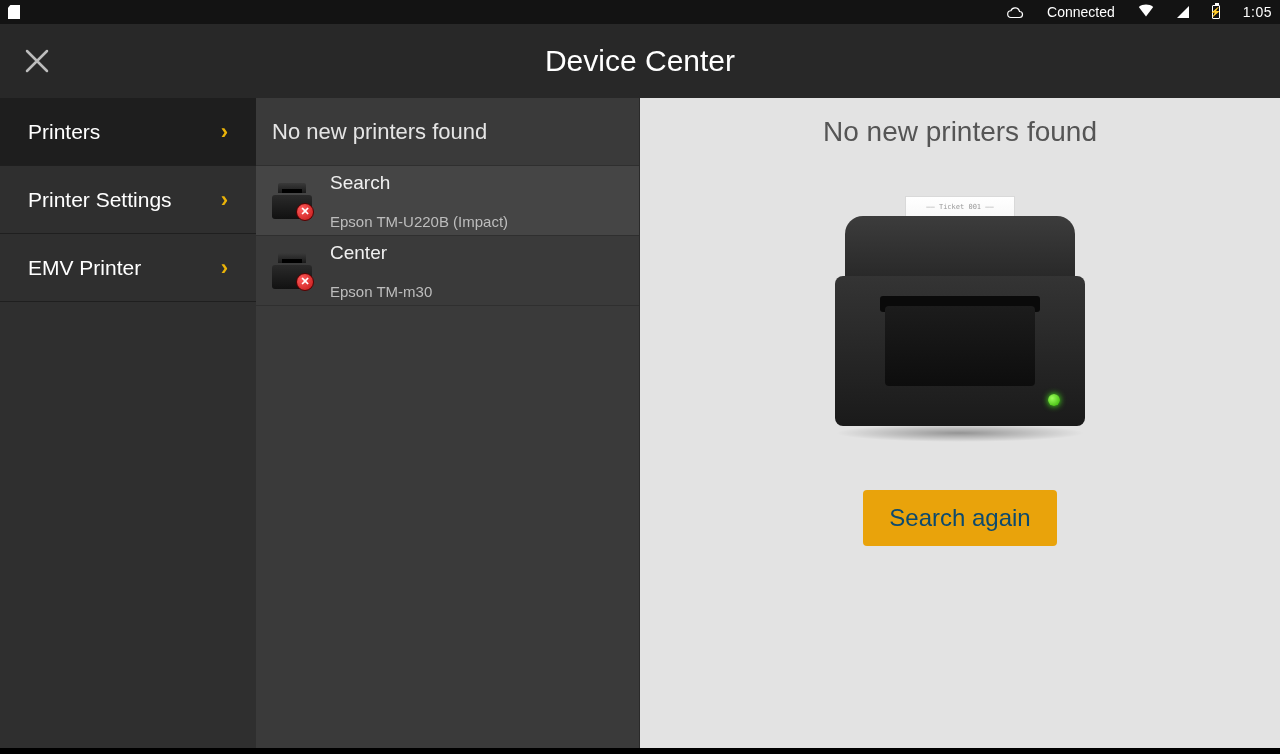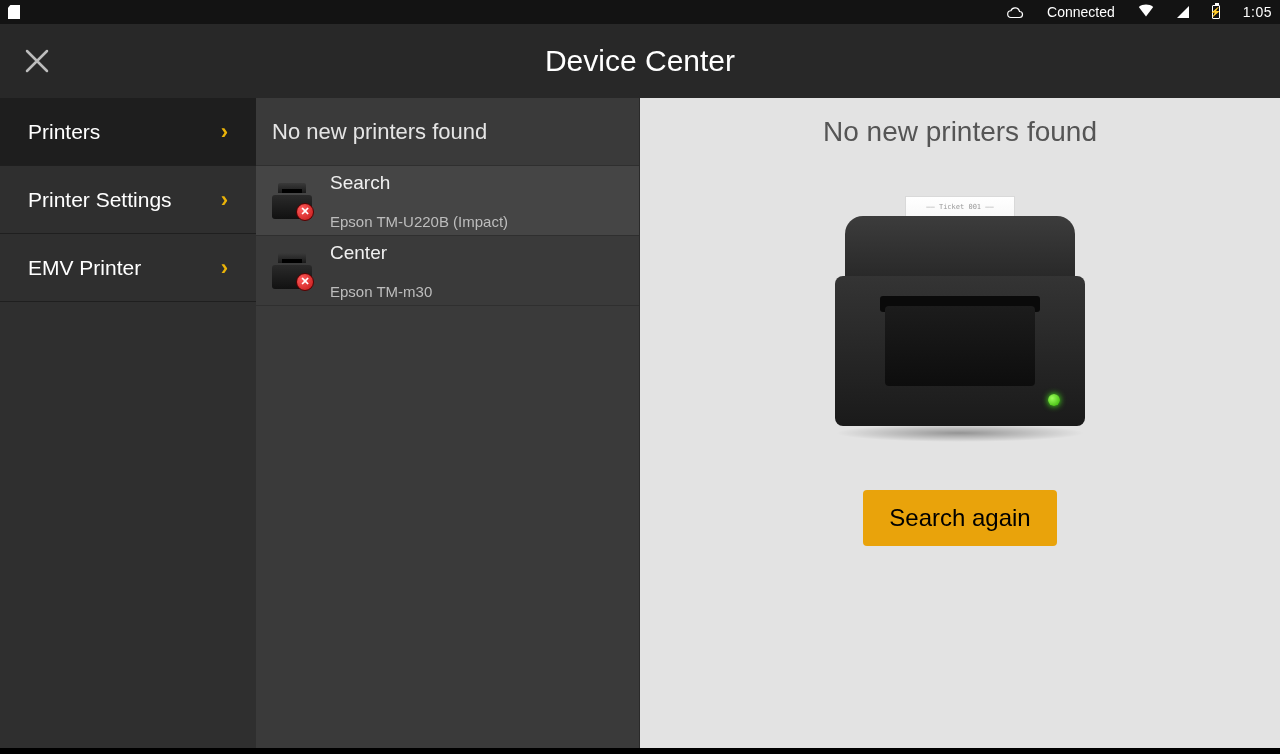--- a/index.html
+++ b/index.html
@@ -175,21 +175,21 @@
     background: radial-gradient(circle at 35% 35%, #9cff5a, #2eae00);
     box-shadow:0 0 6px #4cff1a;
   }
   .pi-shadow {
     position:absolute; top:236px; width:250px; height:18px;
     background: radial-gradient(ellipse at center, rgba(0,0,0,0.35), rgba(0,0,0,0) 70%);
   }
   .search-btn {
     margin-top:42px;
     background:#e9a30b;
-    color:#000000; font-size:24px; font-weight:400;
+    color:#0c4a6e; font-size:24px; font-weight:400;
     padding:14px 26px;
     border:none; border-radius:4px; cursor:pointer;
   }
 
   .navbar {
     height:6px; background:#000;
   }
 </style>
 </head>
 <body>

